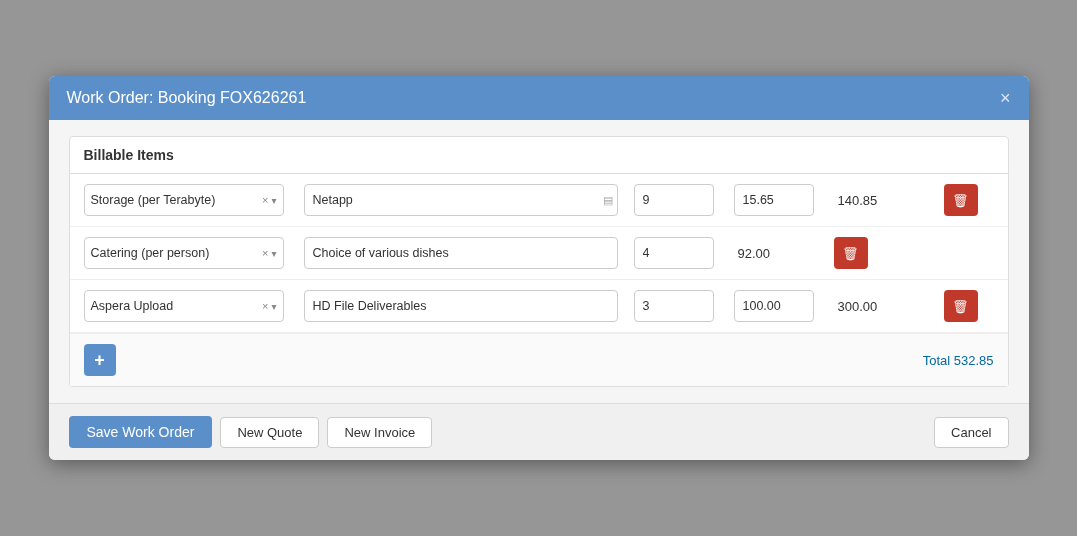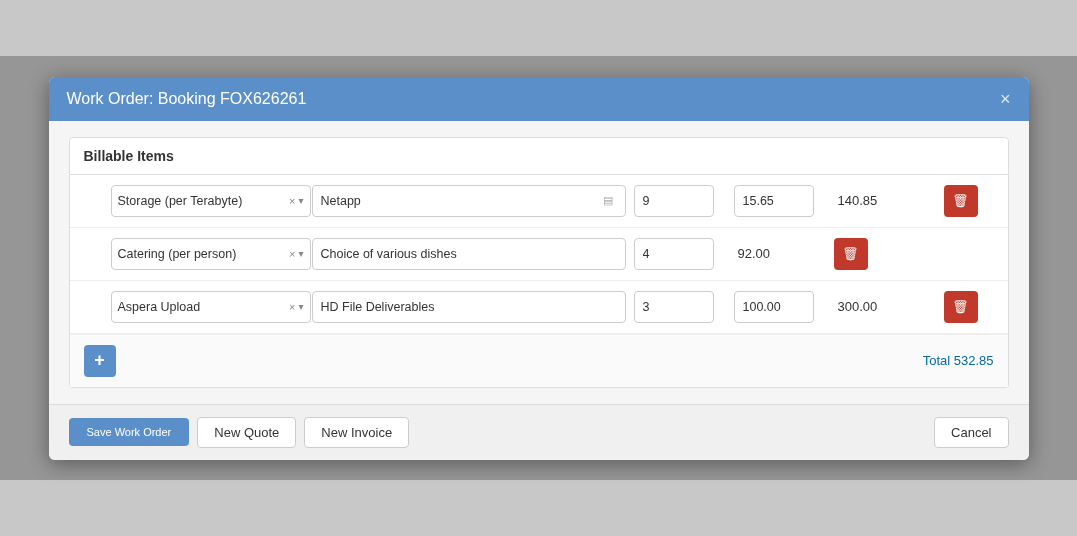--- a/index.html
+++ b/index.html
@@ -8,21 +8,21 @@
       font-family: -apple-system, BlinkMacSystemFont, "Segoe UI", Helvetica, Arial, sans-serif;
       font-size: 13px;
       display: flex;
       align-items: center;
       justify-content: center;
       min-height: 536px;
       width: 1077px;
     }
     .modal-overlay {
       width: 1077px;
-      height: 424px;
+      height: 536px;
       display: flex;
       align-items: center;
       justify-content: center;
       background: rgba(100,100,100,0.5);
     }
     .modal {
       width: 980px;
       background: #f5f5f5;
       border-radius: 6px;
       box-shadow: 0 4px 20px rgba(0,0,0,0.4);
@@ -95,21 +95,20 @@
     .item-select-wrapper {
       display: flex;
       align-items: center;
       border: 1px solid #ccc;
       border-radius: 4px;
       background: white;
       height: 32px;
       padding: 0 6px;
       width: 200px;
       justify-content: space-between;
-      margin-left: 27px;
     }
     .item-select-text {
       font-size: 12.5px;
       color: #333;
       flex: 1;
     }
     .item-select-controls {
       display: flex;
       align-items: center;
       gap: 3px;
@@ -127,21 +126,20 @@
     .desc-input {
       border: 1px solid #ccc;
       border-radius: 4px;
       height: 32px;
       padding: 0 8px;
       font-size: 12.5px;
       color: #333;
       width: calc(100% - 16px);
       background: white;
       outline: none;
-      margin-left: 8px;
     }
     .desc-input-wrapper {
       position: relative;
       display: flex;
       align-items: center;
     }
     .desc-icon {
       position: absolute;
       right: 20px;
       color: #aaa;
@@ -216,21 +214,21 @@
       display: flex;
       align-items: center;
       gap: 8px;
     }
     .btn-primary {
       background: #5b8fc9;
       color: white;
       border: none;
       border-radius: 4px;
       padding: 8px 18px;
-      font-size: 11px;
+      font-size: 14px;
       cursor: pointer;
       font-weight: 500;
     }
     .btn-secondary {
       background: white;
       color: #333;
       border: 1px solid #ccc;
       border-radius: 4px;
       padding: 7px 16px;
       font-size: 13px;

